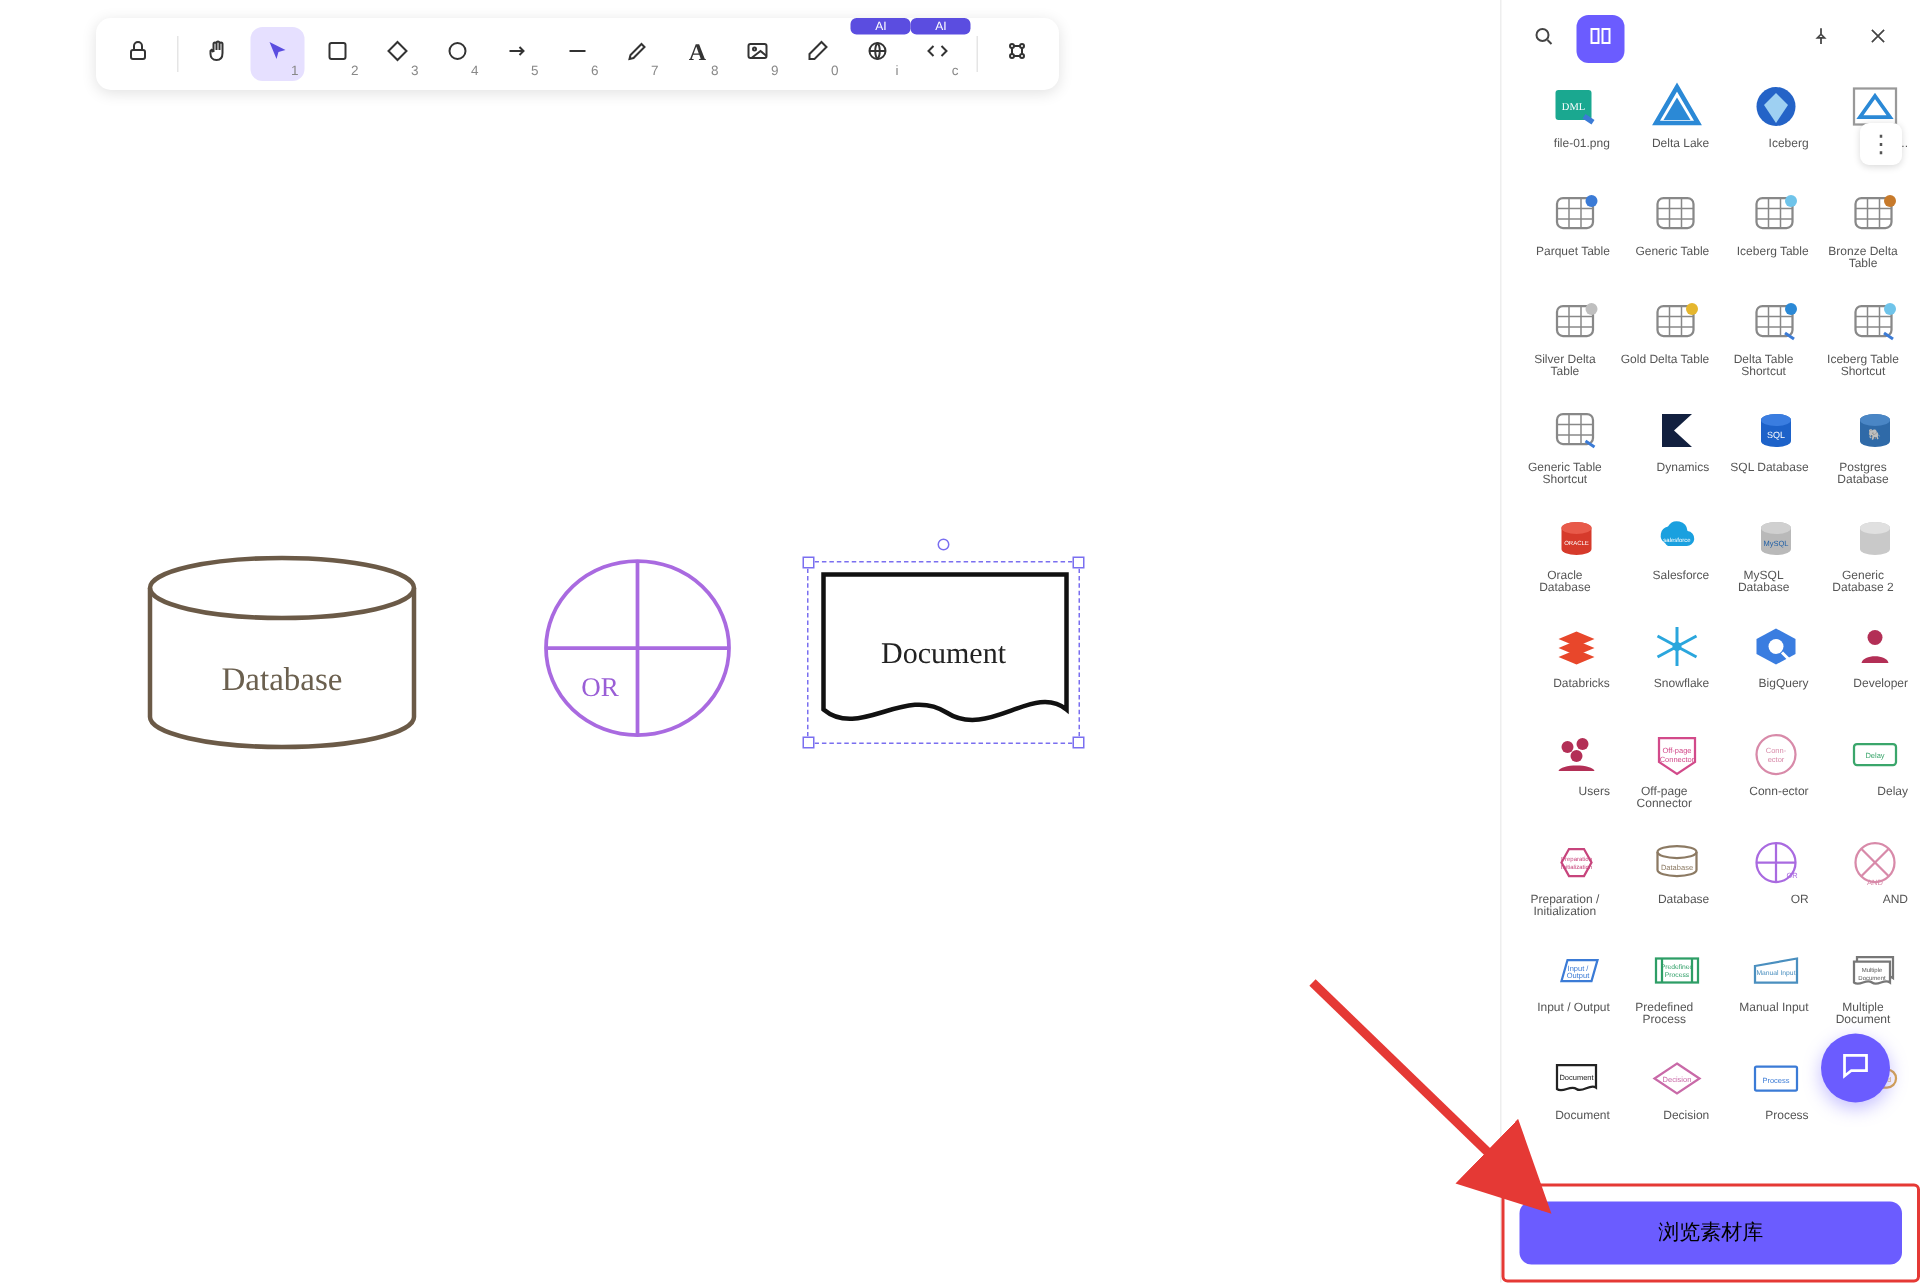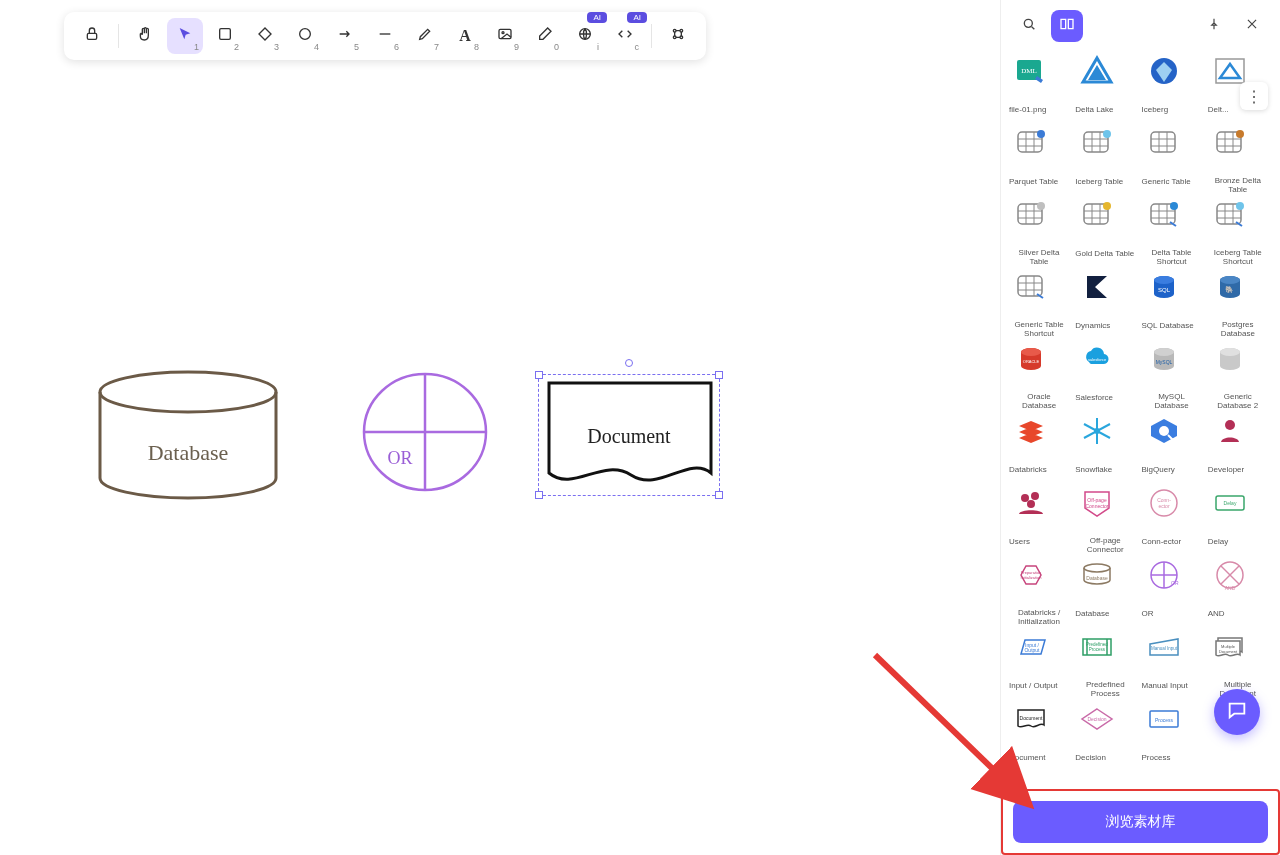--- a/index.html
+++ b/index.html
@@ -10,21 +10,21 @@
     display: flex; align-items: center; gap: 4px;
     background: #fff; border-radius: 10px; padding: 6px 10px;
     box-shadow: 0 2px 10px rgba(0,0,0,.12);
     z-index: 20;
   }
   .tool { width: 36px; height: 36px; display: flex; align-items: center; justify-content: center;
           border-radius: 8px; cursor: pointer; position: relative; color: #333; }
   .tool.active { background: #e6e0ff; color: #5b4de0; }
   .tool .sub { position: absolute; bottom: 2px; right: 4px; font-size: 9px; color: #888; }
   .tool .ai { position: absolute; top: -6px; right: -4px; background: #5b4de0; color: #fff;
-              font-size: 8px; padding: 1px 6px; border-radius: 4px; }
+              font-size: 8px; padding: 1px 16px; border-radius: 4px; }
   .sep { width: 1px; height: 24px; background: #e5e5e5; margin: 0 4px; }
 
   
   .canvas { position: absolute; inset: 0; }
   .db {
     position: absolute; left: 96px; top: 370px; width: 184px; height: 128px;
   }
   .db svg { overflow: visible; }
   .db-label { position: absolute; left: 0; right: 0; top: 70px; text-align: center;
               font-family: "Comic Sans MS", cursive; font-size: 22px; color: #6b604f; }
@@ -54,27 +54,27 @@
   .panel-top { display: flex; align-items: center; gap: 6px; padding: 10px 12px; }
   .icon-btn { width: 32px; height: 32px; border-radius: 8px; display: flex;
               align-items: center; justify-content: center; cursor: pointer; color: #444; }
   .icon-btn.primary { background: #6b5cff; color: #fff; }
   .spacer { flex: 1; }
   .grid {
     flex: 1; overflow: hidden; padding: 0 8px;
     display: grid; grid-template-columns: repeat(4, 1fr);
     grid-auto-rows: 70px; gap: 2px 2px; align-content: start;
   }
-  .cell { display: flex; flex-direction: column; align-items: flex-start; justify-content: flex-start;
-          gap: 16px; cursor: grab; }
+  .cell { display: flex; flex-direction: column; align-items: flex-end; justify-content: flex-start;
+          gap: 2px; cursor: grab; }
   .thumb { width: 44px; height: 38px; display: flex; align-items: center; justify-content: center; }
   .cap { font-size: 8px; color: #555; text-align: center; line-height: 1.05;
          font-family: Liberation Sans, sans-serif; max-width: 60px; }
   .cta-wrap { padding: 10px; border: 2px solid #e53935; border-radius: 4px; }
-  .cta { width: 100%; padding: 12px 0; background: #6b5cff; color: #ffffff;
+  .cta { width: 100%; padding: 12px 0; background: #6b5cff; color: #000000;
          border: none; border-radius: 8px; font-size: 14px; cursor: pointer; }
   
   .more { position: absolute; right: 12px; top: 82px; width: 28px; height: 28px;
           border-radius: 6px; background: #fff; box-shadow: 0 1px 5px rgba(0,0,0,.15);
           display: flex; align-items: center; justify-content: center; z-index: 30; color:#555; }
   .chat { position: absolute; right: 20px; bottom: 120px; width: 46px; height: 46px;
           border-radius: 50%; background: #6b5cff; z-index: 30;
           display: flex; align-items: center; justify-content: center; color: #fff;
           box-shadow: 0 4px 12px rgba(107,92,255,.4); }
   
@@ -302,36 +302,36 @@
         <div class="cap">Parquet Table</div>
       </div>
       <div class="cell">
         <div class="thumb">
           <svg width="40" height="34" viewBox="0 0 40 34">
             <rect x="7" y="6" width="24" height="20" rx="4" fill="#fff" stroke="#888" stroke-width="1.5"></rect>
             <line x1="7" y1="13" x2="31" y2="13" stroke="#888"></line>
             <line x1="7" y1="20" x2="31" y2="20" stroke="#888"></line>
             <line x1="15" y1="6" x2="15" y2="26" stroke="#888"></line>
             <line x1="23" y1="6" x2="23" y2="26" stroke="#888"></line>
+          </svg>
+        </div>
+        <div class="cap">Generic Table</div>
+      </div>
+      <div class="cell">
+        <div class="thumb">
+          <svg width="40" height="34" viewBox="0 0 40 34">
+            <rect x="7" y="6" width="24" height="20" rx="4" fill="#fff" stroke="#888" stroke-width="1.5"></rect>
+            <line x1="7" y1="13" x2="31" y2="13" stroke="#888"></line>
+            <line x1="7" y1="20" x2="31" y2="20" stroke="#888"></line>
+            <line x1="15" y1="6" x2="15" y2="26" stroke="#888"></line>
+            <line x1="23" y1="6" x2="23" y2="26" stroke="#888"></line>
             <circle cx="30" cy="8" r="4" fill="#6fc4ea"></circle>
           </svg>
         </div>
         <div class="cap">Iceberg Table</div>
-      </div>
-      <div class="cell">
-        <div class="thumb">
-          <svg width="40" height="34" viewBox="0 0 40 34">
-            <rect x="7" y="6" width="24" height="20" rx="4" fill="#fff" stroke="#888" stroke-width="1.5"></rect>
-            <line x1="7" y1="13" x2="31" y2="13" stroke="#888"></line>
-            <line x1="7" y1="20" x2="31" y2="20" stroke="#888"></line>
-            <line x1="15" y1="6" x2="15" y2="26" stroke="#888"></line>
-            <line x1="23" y1="6" x2="23" y2="26" stroke="#888"></line>
-          </svg>
-        </div>
-        <div class="cap">Generic Table</div>
       </div>
       <div class="cell">
         <div class="thumb">
           <svg width="40" height="34" viewBox="0 0 40 34">
             <rect x="7" y="6" width="24" height="20" rx="4" fill="#fff" stroke="#888" stroke-width="1.5"></rect>
             <line x1="7" y1="13" x2="31" y2="13" stroke="#888"></line>
             <line x1="7" y1="20" x2="31" y2="20" stroke="#888"></line>
             <line x1="15" y1="6" x2="15" y2="26" stroke="#888"></line>
             <line x1="23" y1="6" x2="23" y2="26" stroke="#888"></line>
             <circle cx="30" cy="8" r="4" fill="#c77a2b"></circle>
@@ -553,21 +553,21 @@
         <div class="cap">Delay</div>
       </div>
       <div class="cell">
         <div class="thumb">
           <svg width="40" height="34" viewBox="0 0 40 34">
             <path d="M10 17l5-9h10l5 9-5 9H15z" fill="none" stroke="#c7447c" stroke-width="1.5"></path>
             <text x="20" y="16" font-size="4" fill="#c7447c" text-anchor="middle">Preparation</text>
             <text x="20" y="21" font-size="4" fill="#c7447c" text-anchor="middle">Initialization</text>
           </svg>
         </div>
-        <div class="cap">Databricks / Initialization</div>
+        <div class="cap">Preparation / Initialization</div>
       </div>
       <div class="cell">
         <div class="thumb">
           <svg width="40" height="34" viewBox="0 0 40 34">
             <ellipse cx="20" cy="10" rx="13" ry="4" fill="none" stroke="#8c7a63" stroke-width="1.5"></ellipse>
             <path d="M7 10v12a13 4 0 0 0 26 0V10" fill="none" stroke="#8c7a63" stroke-width="1.5"></path>
             <text x="20" y="22" font-size="5" fill="#8c7a63" text-anchor="middle">Database</text>
           </svg>
         </div>
         <div class="cap">Database</div>

